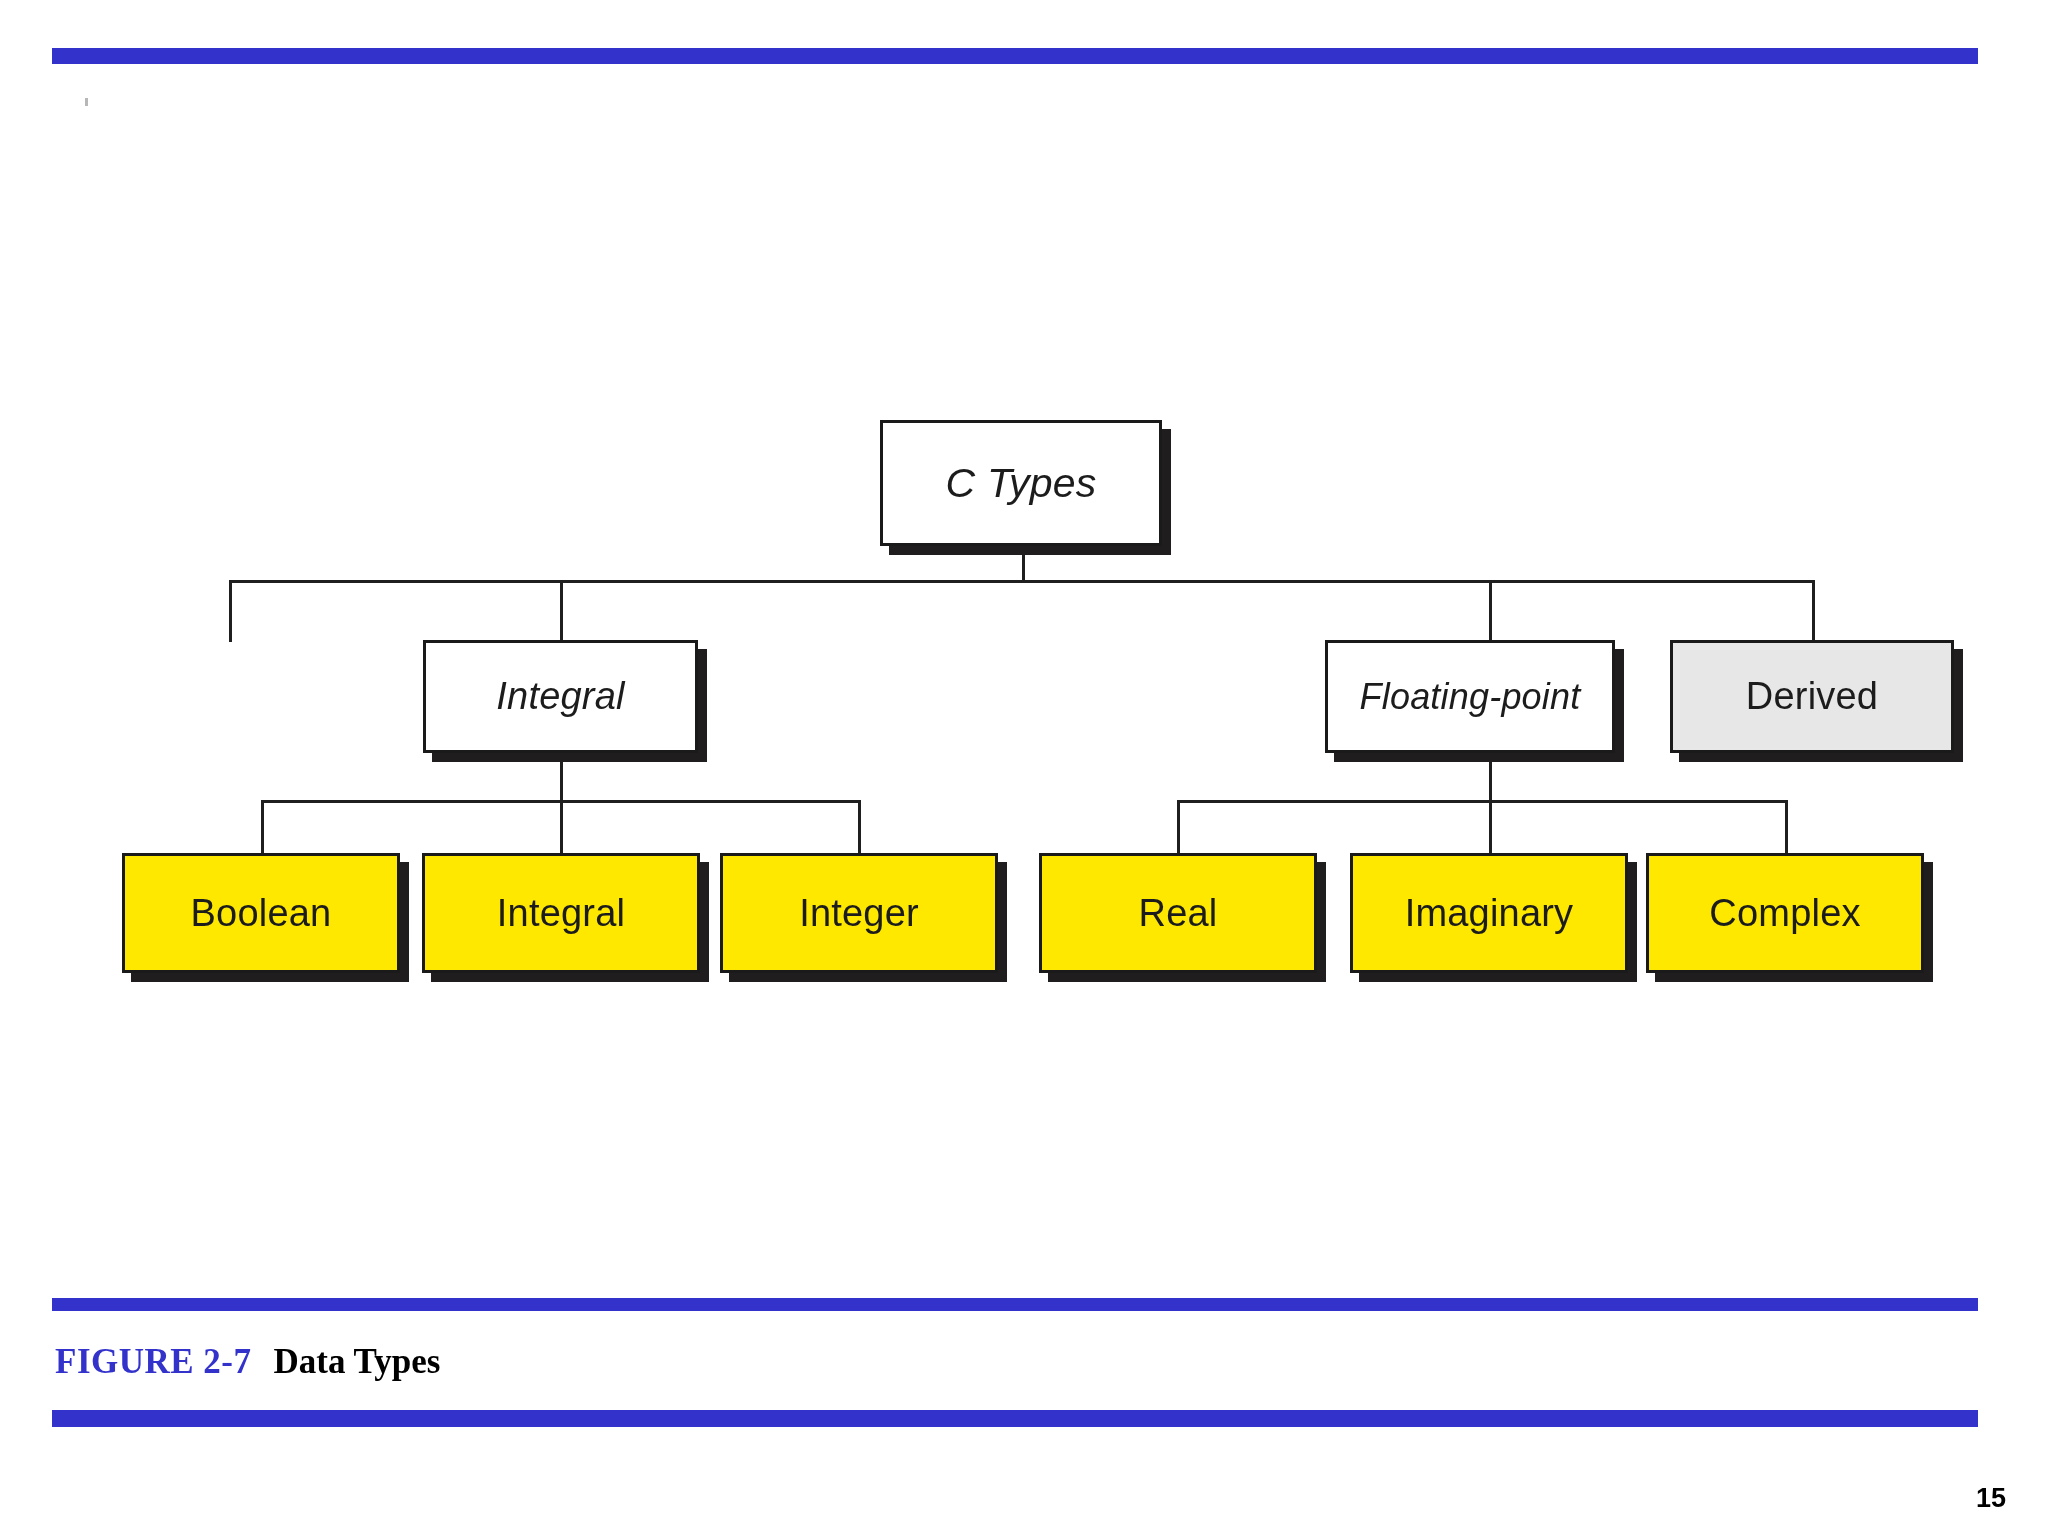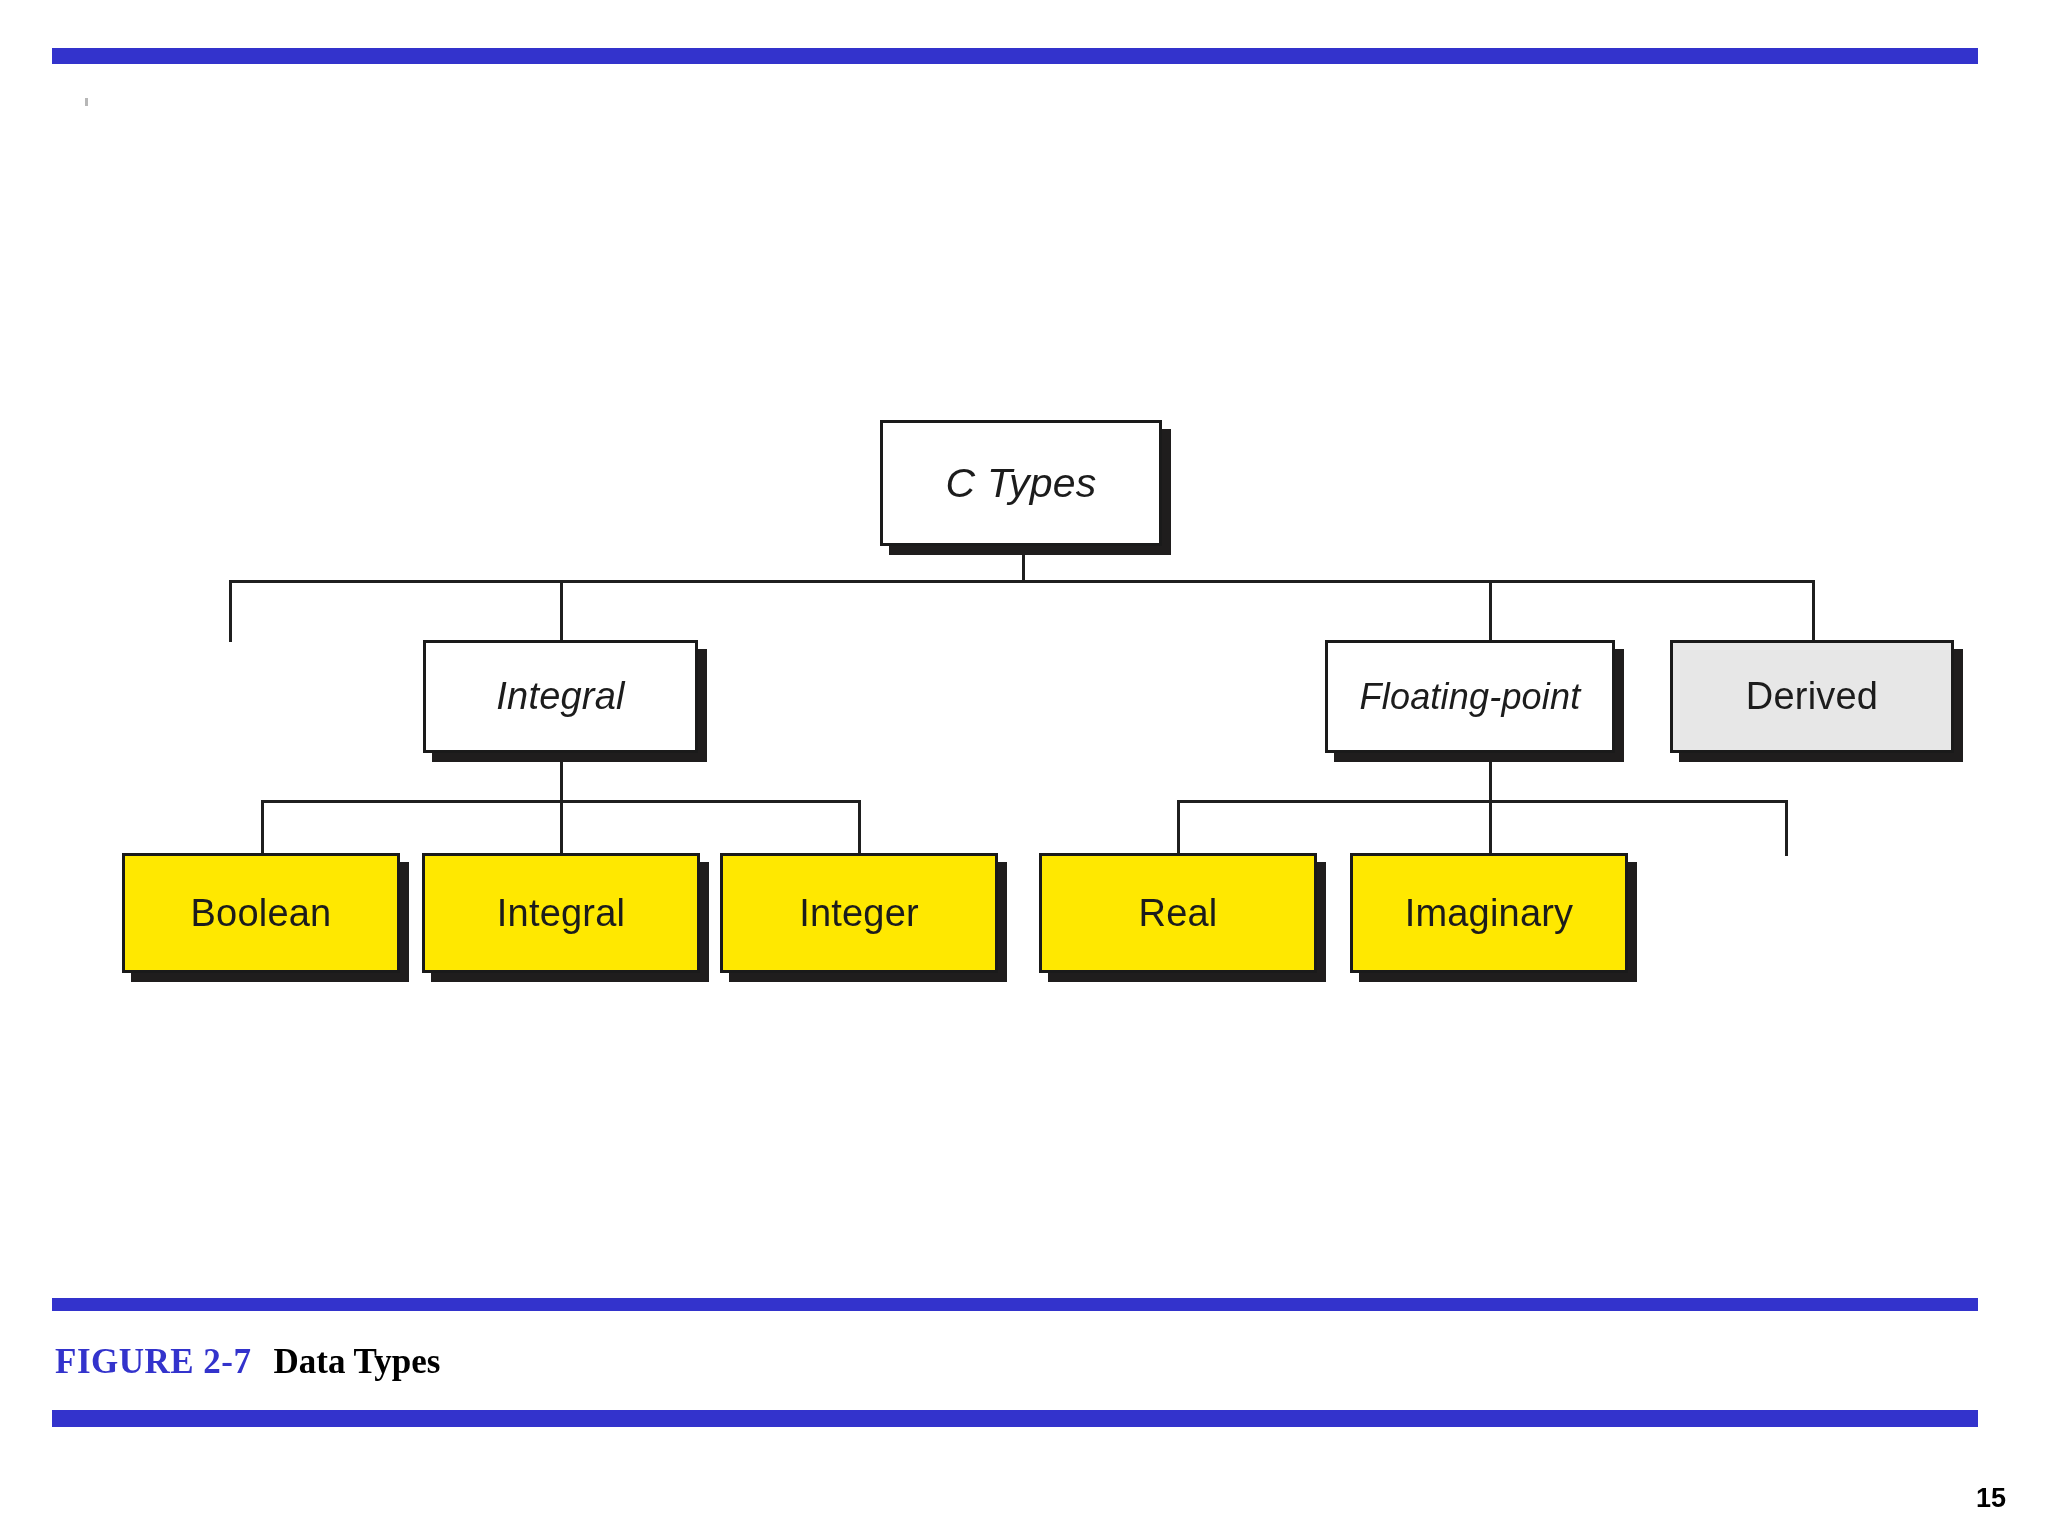--- a/index.html
+++ b/index.html
@@ -161,20 +161,23 @@
   </div>
 
   <div class="node yellow" style="left:1039px; top:853px; width:278px; height:120px; font-size:38px;">
     <span>Real</span>
   </div>
 
   <div class="node yellow" style="left:1350px; top:853px; width:278px; height:120px; font-size:38px;">
     <span>Imaginary</span>
   </div>
 
+  <div class="node yellow" style="left:1646px; top:853px; width:278px; height:120px; font-size:38px;">
+    <span>Complex</span>
+  </div>
 
 </div>
 
 <div class="rule" id="rule-mid"></div>
 
 <div id="caption">
   <span class="fig-label">FIGURE 2-7</span>
   <span class="fig-title">Data Types</span>
 </div>
 

